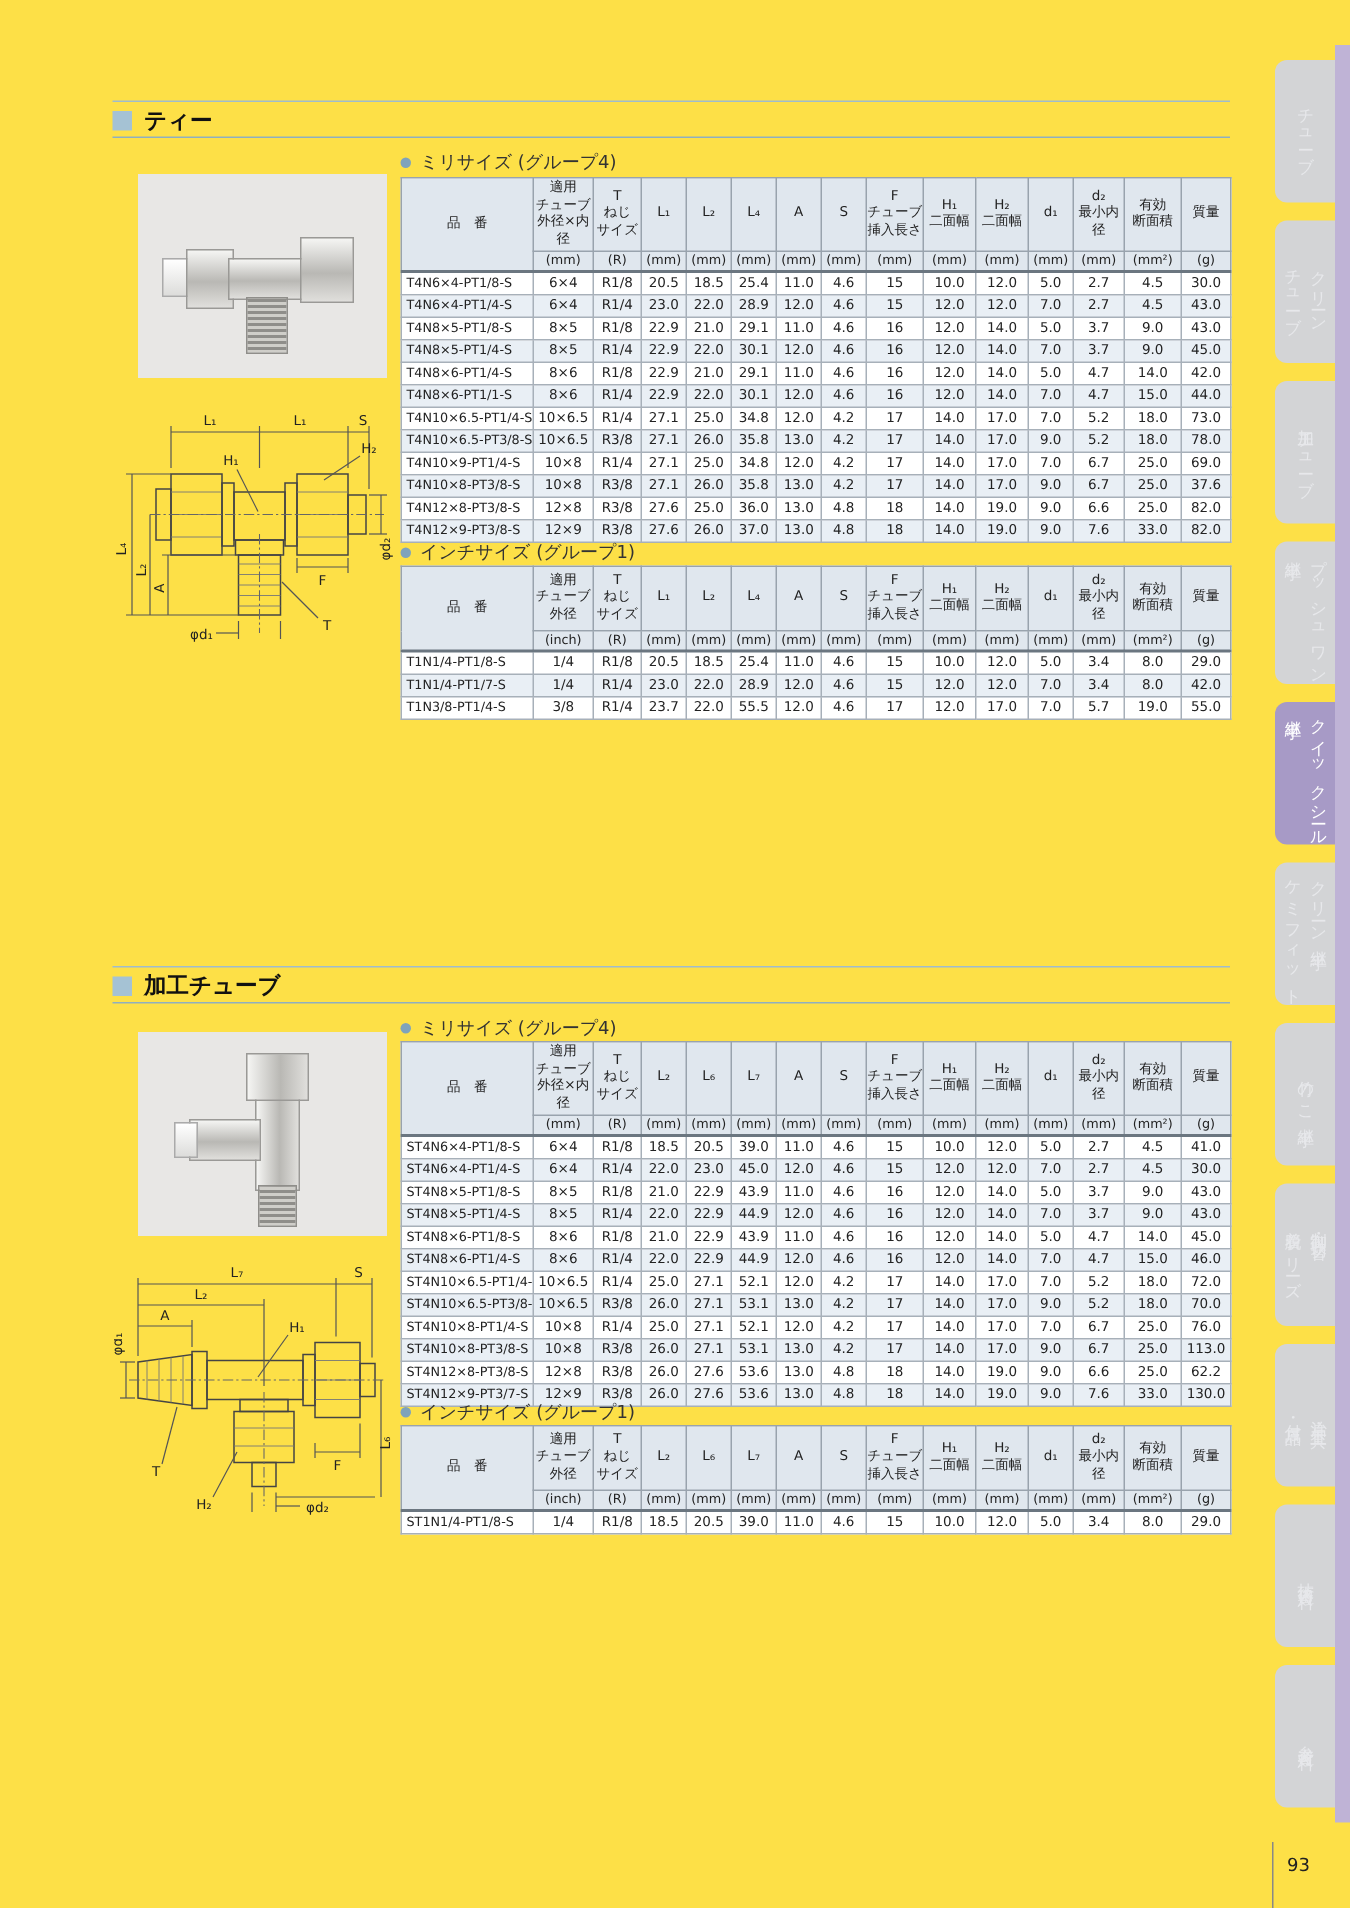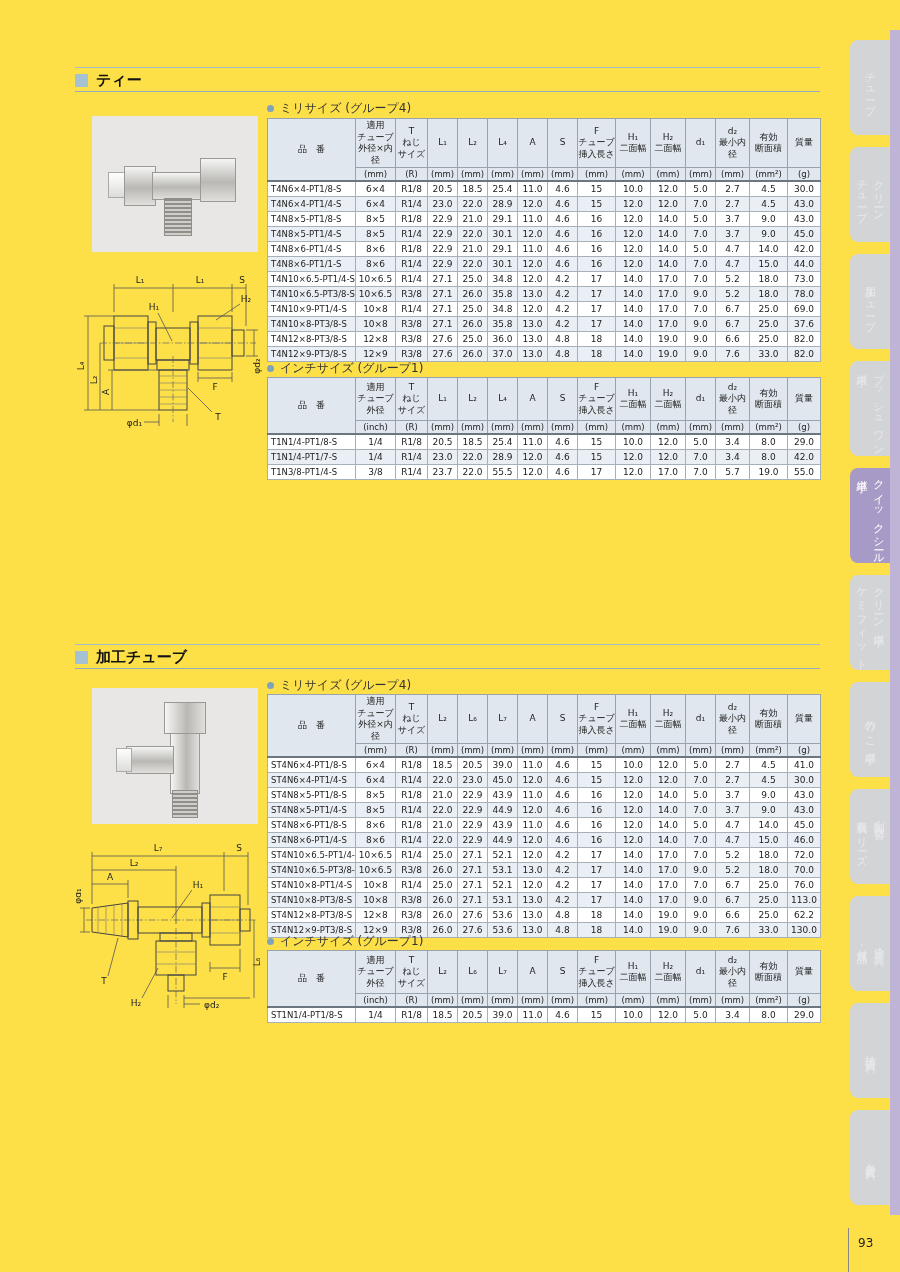--- a/index.html
+++ b/index.html
@@ -794,21 +794,21 @@
           <td>4.8</td>
           <td>18</td>
           <td>14.0</td>
           <td>19.0</td>
           <td>9.0</td>
           <td>6.6</td>
           <td>25.0</td>
           <td>62.2</td>
         </tr>
         <tr>
-          <td class="pn">ST4N12×9-PT3/8-S</td>
+          <td class="pn">ST4N12×9-PT3/7-S</td>
           <td>12×9</td>
           <td>R3/8</td>
           <td>26.0</td>
           <td>27.6</td>
           <td>53.6</td>
           <td>13.0</td>
           <td>4.8</td>
           <td>18</td>
           <td>14.0</td>
           <td>19.0</td>

